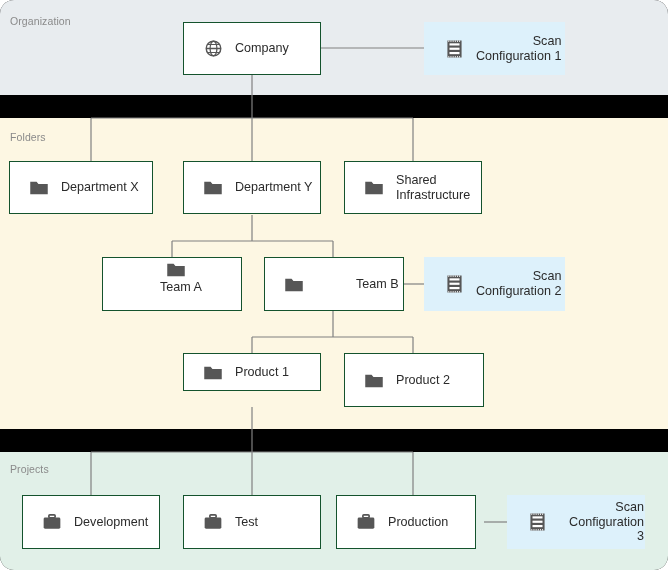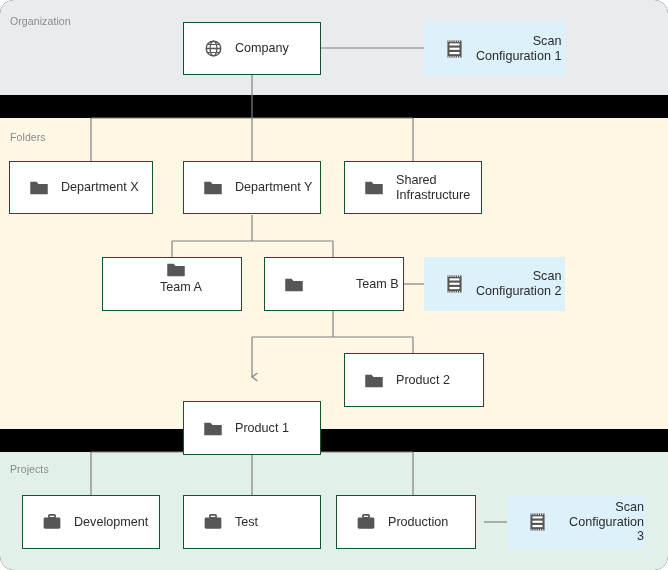--- a/index.html
+++ b/index.html
@@ -241,21 +241,21 @@
           <rect x="11.4" y="20.5" width="1.1" height="1.7"></rect>
           <rect x="14.0" y="20.5" width="1.1" height="1.7"></rect>
           <rect x="16.6" y="20.5" width="1.1" height="1.7"></rect>
         </g>
       </svg>
     </span>
     <span class="lbl">Scan
 Configuration 2</span>
   </div>
 
-  <div class="node" style="left:183px; top:353px; width:138px; height:54px;margin-top:48px;">
+  <div class="node" style="left:183px; top:353px; width:138px; height:38px;">
     <span class="ico">
       <svg width="20" height="17" viewBox="0 0 24 20">
         <path d="M1.5,3.2 h7.6 l2.2,2.6 h11.2 v12.4 h-21 z" fill="#565656"></path>
       </svg>
     </span>
     <span class="lbl">Product 1</span>
   </div>
 
   <div class="node" style="left:344px; top:353px; width:140px; height:54px;">
     <span class="ico">

